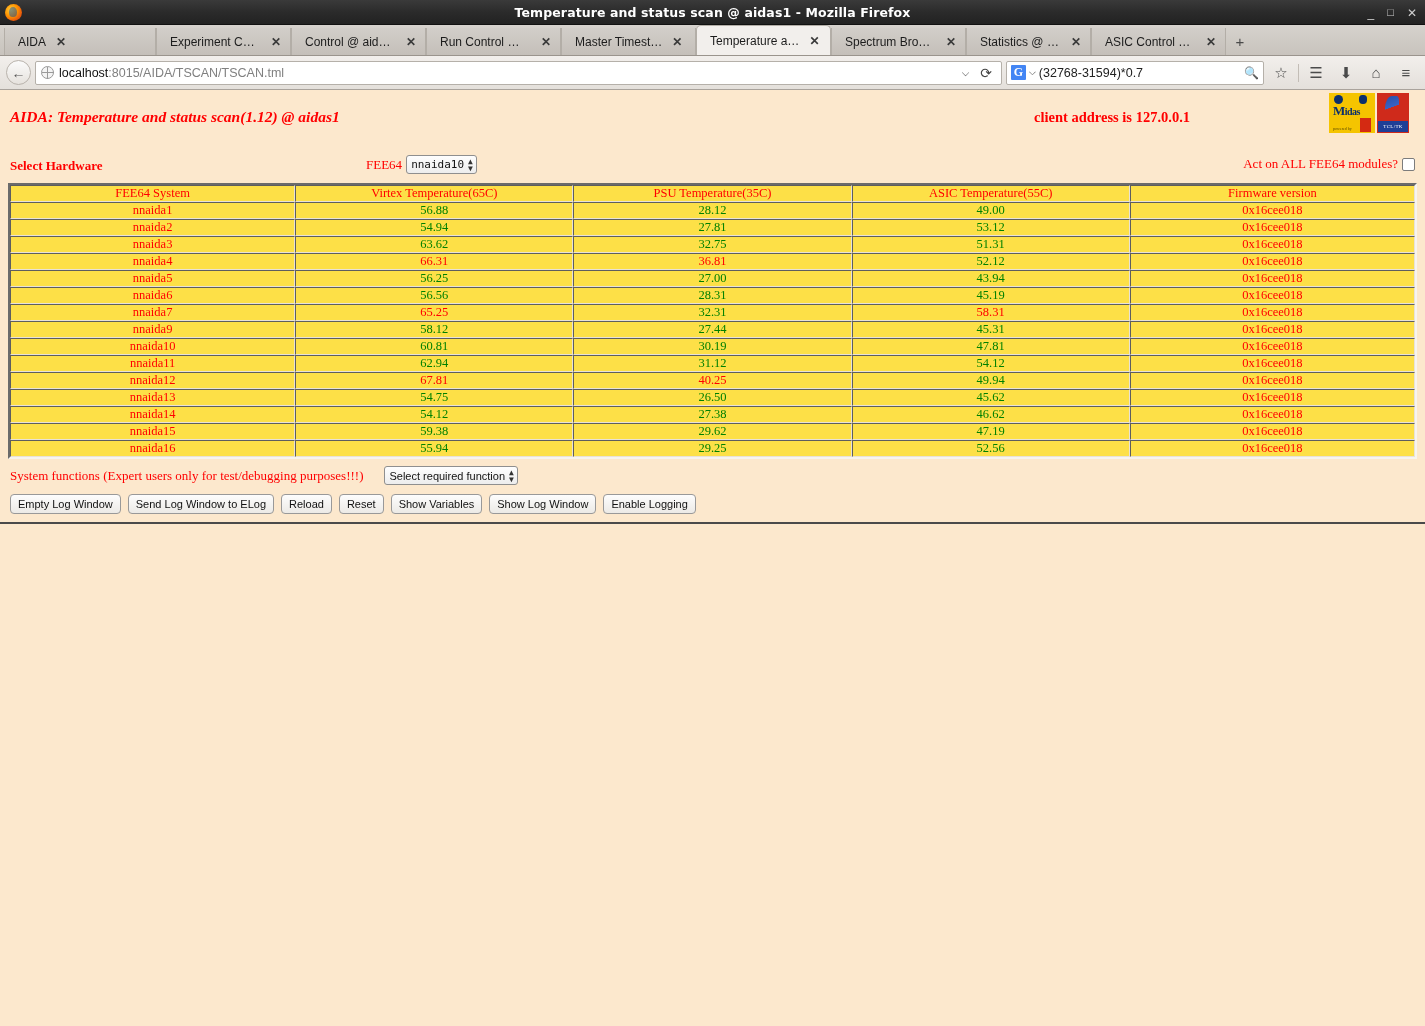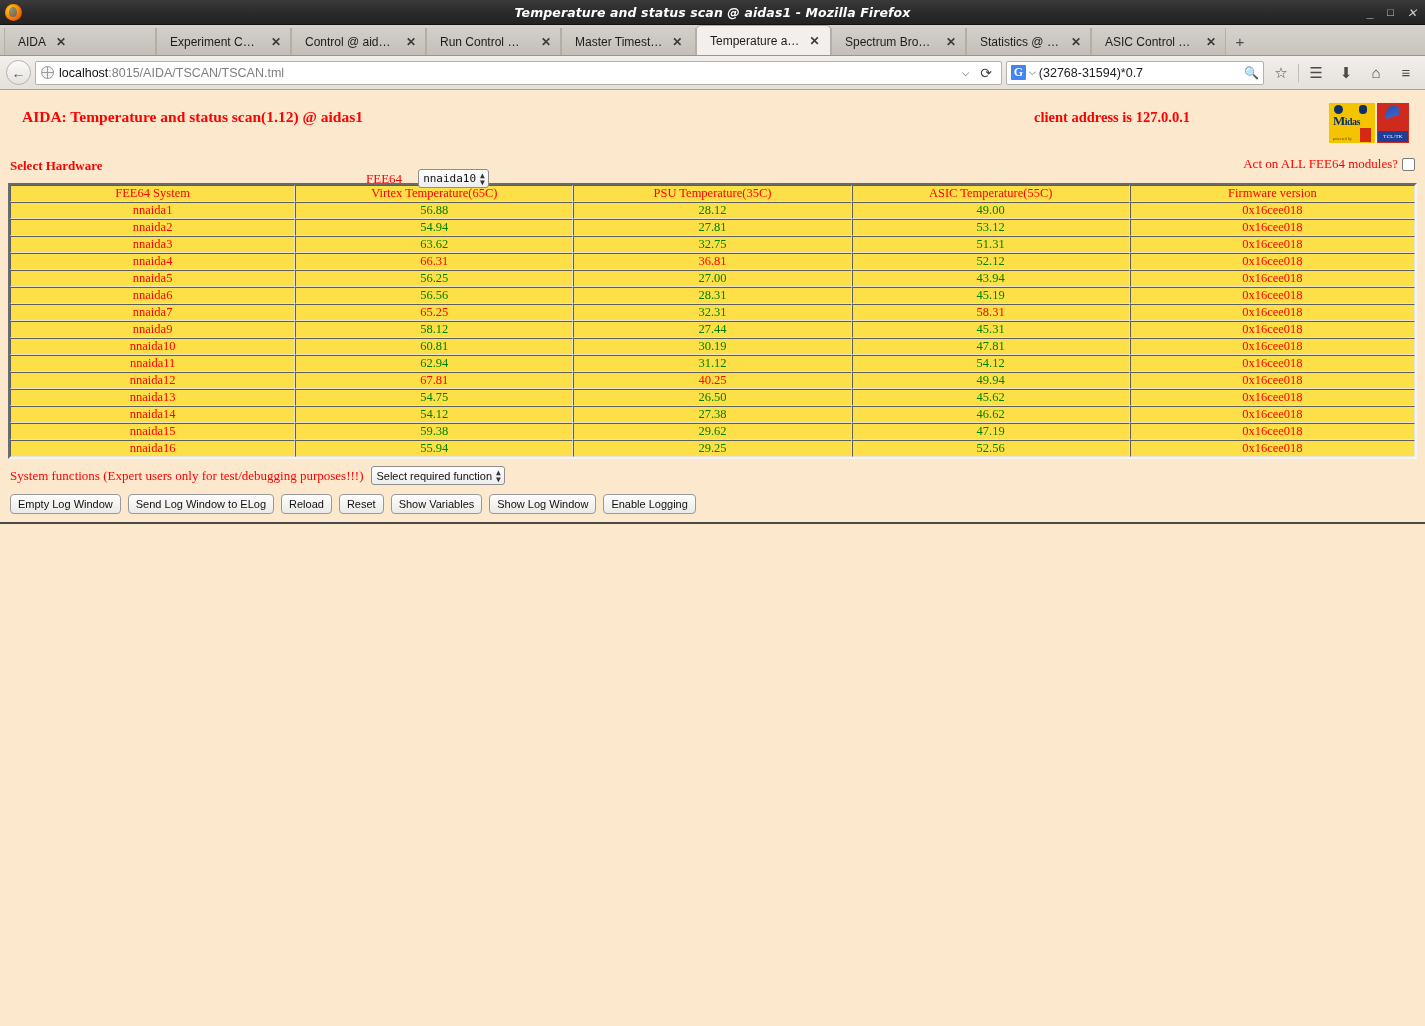--- a/index.html
+++ b/index.html
@@ -11,21 +11,20 @@
     background: #fce8cd;
   }
 
   
   .titlebar {
     height: 25px;
     background: linear-gradient(to bottom, #3a3a3a 0%, #2b2b2b 50%, #222 100%);
     display: flex; align-items: center;
     position: relative;
     border-bottom: 1px solid #111;
-    font-style: italic;
   }
   .ff-logo {
     width: 17px; height: 17px; margin-left: 5px;
     border-radius: 50%;
     background: radial-gradient(circle at 35% 35%, #ffd040 0%, #ff9500 40%, #e85a0c 70%, #c03a06 100%);
     position: relative; flex: 0 0 auto;
   }
   .ff-logo::after {
     content: ""; position: absolute; left: 4px; top: 3px;
     width: 8px; height: 10px; border-radius: 50% 50% 45% 45%;
@@ -151,28 +150,29 @@
   .content { padding: 0 8px; }
 
   .hdr-row {
     display: flex; align-items: flex-start;
     padding: 18px 0 0 0;
     position: relative; height: 62px;
   }
   .page-title {
     color: #ff0000; font-family: "Liberation Serif", serif;
     font-weight: bold; font-size: 15.5px;
-    margin-left: 14px;
+    margin-left: 2px;
+    font-style: italic;
   }
   .client-addr {
     color: #ff0000; font-family: "Liberation Serif", serif;
     font-weight: bold; font-size: 14.5px;
     position: absolute; left: 1026px; top: 19px;
   }
-  .logos { position:absolute; right: 8px; top: 13px; display:flex; gap:2px; }
+  .logos { position:absolute; right: 8px; top: 3px; display:flex; gap:2px; }
   .logo-midas {
     width: 46px; height: 40px; background: #f5c400; position: relative;
     font-family: "Liberation Serif", serif;
   }
   .logo-midas .mtop { position:absolute; top:2px; left:5px; width:9px; height:9px; border-radius:50%; background:#0b2f6b; }
   .logo-midas .mtop2 { position:absolute; top:2px; left:30px; width:8px; height:9px; background:#0b2f6b; border-radius:40% 40% 45% 45%; }
   .logo-midas .mword { position:absolute; top:10px; left:4px; color:#0b2f6b; font-size:13px; font-weight:bold; letter-spacing:-0.5px;}
   .logo-midas .msub { position:absolute; bottom:2px; left:4px; font-size:4px; color:#5a4a00; }
   .logo-midas .mbadge { position:absolute; bottom:1px; right:4px; width:11px; height:14px; background:#d42a12; }
   .logo-tcl {
@@ -189,22 +189,22 @@
 
   .sel-row {
     position: relative; height: 28px;
     display: flex; align-items: center;
   }
   .sel-hw {
     color:#ff0000; font-weight:bold; font-family:"Liberation Serif", serif; font-size:13px;
     margin-left: 2px;
   }
   .fee64-wrap {
-    position:absolute; left: 358px; top: 17px;
-    display:flex; align-items:center; gap:16px;
+    position:absolute; left: 358px; top: 3px;
+    display:flex; align-items:center; gap:4px;
   }
   .fee64-lbl { color:#ff0000; font-family:"Liberation Serif", serif; font-size:13px; }
   .sel-box {
     height: 19px; min-width: 65px;
     border: 1px solid #8f8f8f;
     background: linear-gradient(to bottom,#fefefe 0%, #ededed 100%);
     border-radius: 3px;
     display:flex; align-items:center; justify-content:space-between;
     padding: 0 3px 0 4px; gap: 4px;
     font-family: "DejaVu Sans Mono", monospace; font-size: 11px; color:#111;
@@ -245,21 +245,21 @@
   td.alarm { color:#ff0000; }
   td.fw { color:#ff0000; }
   col.c1 { width: 20.3%; }
   col.c2 { width: 19.8%; }
   col.c3 { width: 19.8%; }
   col.c4 { width: 19.8%; }
   col.c5 { width: 20.3%; }
 
   
   .sysfn-row {
-    display:flex; align-items:center; gap:8px;
+    display:flex; align-items:center; gap:21px;
     margin-top: 7px; margin-left: 2px;
   }
   .sysfn-txt { color:#ff0000; font-family:"Liberation Serif", serif; font-size:13px; }
   .sel-box.fn { min-width: 128px; }
   .sel-box.fn .lbl { font-family:"Liberation Sans", sans-serif; font-size:11px; }
 
   .btn-row { display:flex; gap:7px; margin-top: 9px; margin-left: 2px; }
   .btn {
     border: 1px solid #999; border-radius: 4px;
     background: linear-gradient(to bottom,#fdfdfd 0%,#eceae6 100%);

